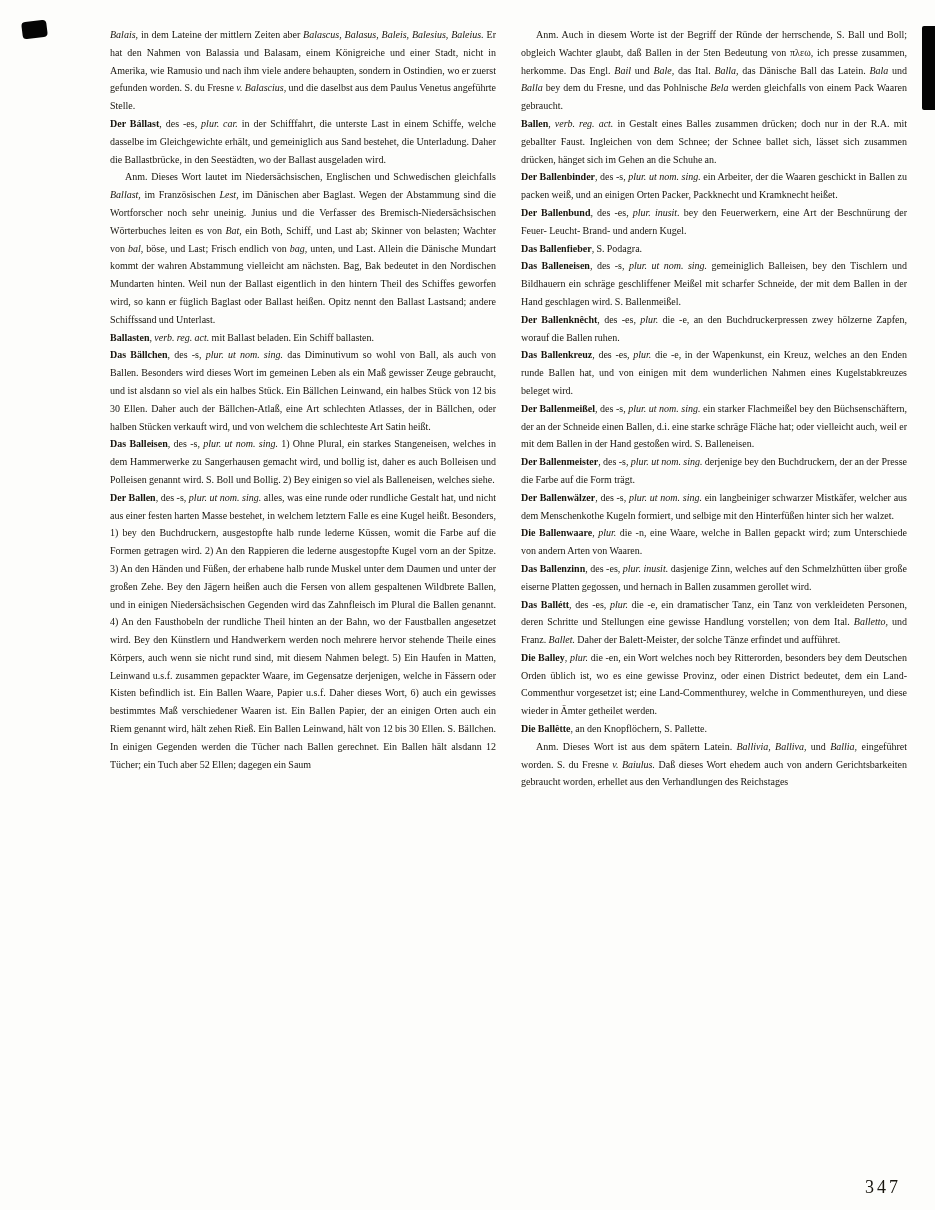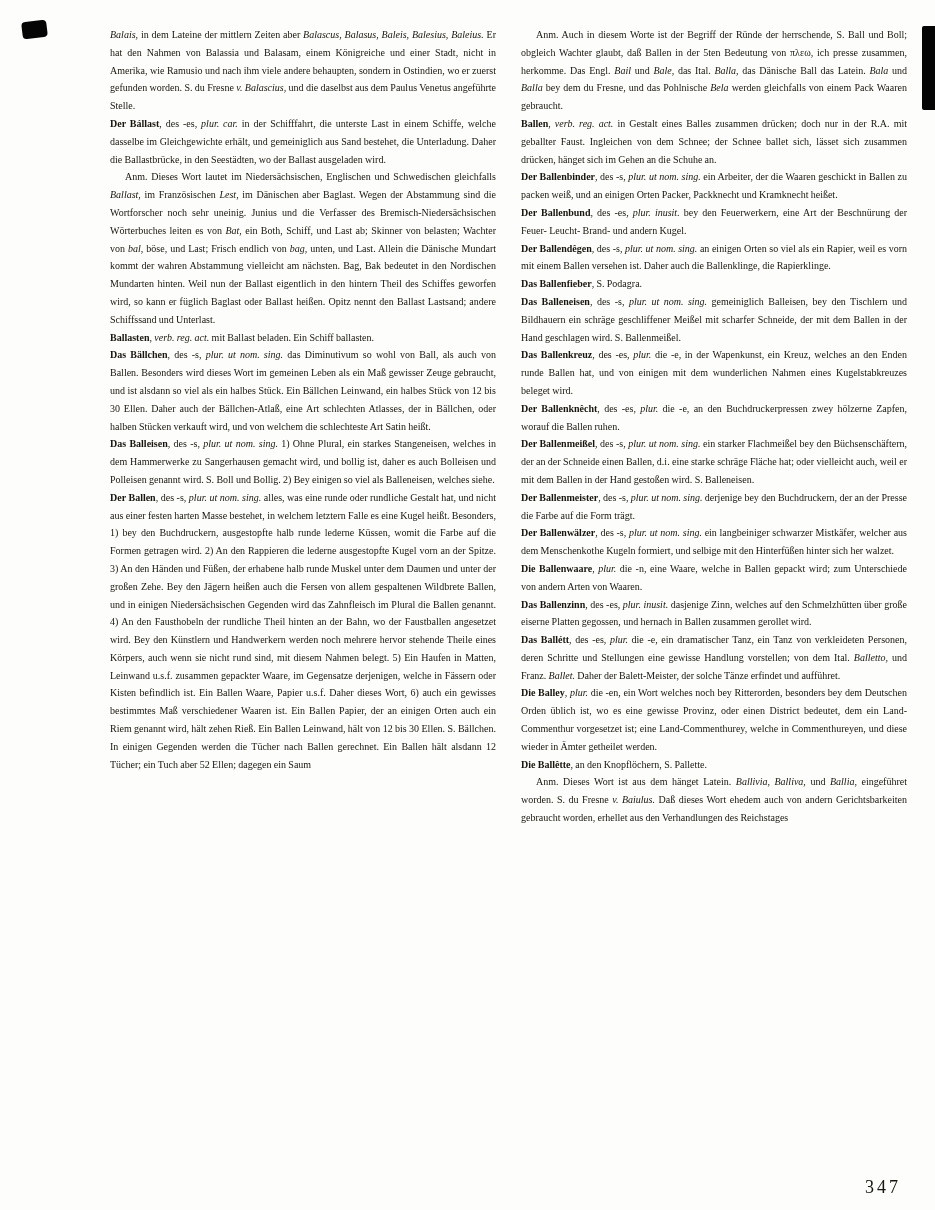--- a/index.html
+++ b/index.html
@@ -51,31 +51,30 @@
         <p class=""><span class="b">Ballasten</span><span>, </span><span class="i">verb. reg. act.</span><span> mit Ballast beladen. Ein Schiff ballasten.</span></p>
         <p class=""><span class="b">Das Bällchen</span><span>, des -s, </span><span class="i">plur. ut nom. sing.</span><span> das Diminutivum so wohl von Ball, als auch von Ballen. Besonders wird dieses Wort im gemeinen Leben als ein Maß gewisser Zeuge gebraucht, und ist alsdann so viel als ein halbes Stück. Ein Bällchen Leinwand, ein halbes Stück von 12 bis 30 Ellen. Daher auch der Bällchen-Atlaß, eine Art schlechten Atlasses, der in Bällchen, oder halben Stücken verkauft wird, und von welchem die schlechteste Art Satin heißt.</span></p>
         <p class=""><span class="b">Das Balleisen</span><span>, des -s, </span><span class="i">plur. ut nom. sing.</span><span> 1) Ohne Plural, ein starkes Stangeneisen, welches in dem Hammerwerke zu Sangerhausen gemacht wird, und bollig ist, daher es auch Bolleisen und Polleisen genannt wird. S. Boll und Bollig. 2) Bey einigen so viel als Balleneisen, welches siehe.</span></p>
         <p class=""><span class="b">Der Ballen</span><span>, des -s, </span><span class="i">plur. ut nom. sing.</span><span> alles, was eine runde oder rundliche Gestalt hat, und nicht aus einer festen harten Masse bestehet, in welchem letztern Falle es eine Kugel heißt. Besonders, 1) bey den Buchdruckern, ausgestopfte halb runde lederne Küssen, womit die Farbe auf die Formen getragen wird. 2) An den Rappieren die lederne ausgestopfte Kugel vorn an der Spitze. 3) An den Händen und Füßen, der erhabene halb runde Muskel unter dem Daumen und unter der großen Zehe. Bey den Jägern heißen auch die Fersen von allem gespaltenen Wildbrete Ballen, und in einigen Niedersächsischen Gegenden wird das Zahnfleisch im Plural die Ballen genannt. 4) An den Fausthobeln der rundliche Theil hinten an der Bahn, wo der Faustballen angesetzet wird. Bey den Künstlern und Handwerkern werden noch mehrere hervor stehende Theile eines Körpers, auch wenn sie nicht rund sind, mit diesem Nahmen belegt. 5) Ein Haufen in Matten, Leinwand u.s.f. zusammen gepackter Waare, im Gegensatze derjenigen, welche in Fässern oder Kisten befindlich ist. Ein Ballen Waare, Papier u.s.f. Daher dieses Wort, 6) auch ein gewisses bestimmtes Maß verschiedener Waaren ist. Ein Ballen Papier, der an einigen Orten auch ein Riem genannt wird, hält zehen Rieß. Ein Ballen Leinwand, hält von 12 bis 30 Ellen. S. Bällchen. In einigen Gegenden werden die Tücher nach Ballen gerechnet. Ein Ballen hält alsdann 12 Tücher; ein Tuch aber 52 Ellen; dagegen ein Saum</span></p>
       </div>
     <div class="col">
         <p class="indent"><span>Anm. Auch in diesem Worte ist der Begriff der Ründe der herrschende, S. Ball und Boll; obgleich Wachter glaubt, daß Ballen in der 5ten Bedeutung von πλεω, ich presse zusammen, herkomme. Das Engl. </span><span class="i">Bail</span><span> und </span><span class="i">Bale,</span><span> das Ital. </span><span class="i">Balla,</span><span> das Dänische Ball das Latein. </span><span class="i">Bala</span><span> und </span><span class="i">Balla</span><span> bey dem du Fresne, und das Pohlnische </span><span class="i">Bela</span><span> werden gleichfalls von einem Pack Waaren gebraucht.</span></p>
         <p class=""><span class="b">Ballen</span><span>, </span><span class="i">verb. reg. act.</span><span> in Gestalt eines Balles zusammen drücken; doch nur in der R.A. mit geballter Faust. Ingleichen von dem Schnee; der Schnee ballet sich, lässet sich zusammen drücken, hänget sich im Gehen an die Schuhe an.</span></p>
         <p class=""><span class="b">Der Ballenbinder</span><span>, des -s, </span><span class="i">plur. ut nom. sing.</span><span> ein Arbeiter, der die Waaren geschickt in Ballen zu packen weiß, und an einigen Orten Packer, Packknecht und Kramknecht heißet.</span></p>
         <p class=""><span class="b">Der Ballenbund</span><span>, des -es, </span><span class="i">plur. inusit.</span><span> bey den Feuerwerkern, eine Art der Beschnürung der Feuer- Leucht- Brand- und andern Kugel.</span></p>
-        <p class=""><span class="b">Der Ballendêgen</span><span>, des -s, </span><span class="i">plur. ut nom. sing.</span><span> an einigen Orten so viel als ein Rapier, weil es vorn mit einem Ballen versehen ist. Daher auch die Ballenklinge, die Rapierklinge.</span></p>
         <p class=""><span class="b">Das Ballenfieber</span><span>, S. Podagra.</span></p>
         <p class=""><span class="b">Das Balleneisen</span><span>, des -s, </span><span class="i">plur. ut nom. sing.</span><span> gemeiniglich Balleisen, bey den Tischlern und Bildhauern ein schräge geschliffener Meißel mit scharfer Schneide, der mit dem Ballen in der Hand geschlagen wird. S. Ballenmeißel.</span></p>
+        <p class=""><span class="b">Der Ballenknêcht</span><span>, des -es, </span><span class="i">plur.</span><span> die -e, an den Buchdruckerpressen zwey hölzerne Zapfen, worauf die Ballen ruhen.</span></p>
         <p class=""><span class="b">Das Ballenkreuz</span><span>, des -es, </span><span class="i">plur.</span><span> die -e, in der Wapenkunst, ein Kreuz, welches an den Enden runde Ballen hat, und von einigen mit dem wunderlichen Nahmen eines Kugelstabkreuzes beleget wird.</span></p>
-        <p class=""><span class="b">Der Ballenknêcht</span><span>, des -es, </span><span class="i">plur.</span><span> die -e, an den Buchdruckerpressen zwey hölzerne Zapfen, worauf die Ballen ruhen.</span></p>
         <p class=""><span class="b">Der Ballenmeißel</span><span>, des -s, </span><span class="i">plur. ut nom. sing.</span><span> ein starker Flachmeißel bey den Büchsenschäftern, der an der Schneide einen Ballen, d.i. eine starke schräge Fläche hat; oder vielleicht auch, weil er mit dem Ballen in der Hand gestoßen wird. S. Balleneisen.</span></p>
         <p class=""><span class="b">Der Ballenmeister</span><span>, des -s, </span><span class="i">plur. ut nom. sing.</span><span> derjenige bey den Buchdruckern, der an der Presse die Farbe auf die Form trägt.</span></p>
         <p class=""><span class="b">Der Ballenwälzer</span><span>, des -s, </span><span class="i">plur. ut nom. sing.</span><span> ein langbeiniger schwarzer Mistkäfer, welcher aus dem Menschenkothe Kugeln formiert, und selbige mit den Hinterfüßen hinter sich her walzet.</span></p>
         <p class=""><span class="b">Die Ballenwaare</span><span>, </span><span class="i">plur.</span><span> die -n, eine Waare, welche in Ballen gepackt wird; zum Unterschiede von andern Arten von Waaren.</span></p>
         <p class=""><span class="b">Das Ballenzinn</span><span>, des -es, </span><span class="i">plur. inusit.</span><span> dasjenige Zinn, welches auf den Schmelzhütten über große eiserne Platten gegossen, und hernach in Ballen zusammen gerollet wird.</span></p>
         <p class=""><span class="b">Das Ballétt</span><span>, des -es, </span><span class="i">plur.</span><span> die -e, ein dramatischer Tanz, ein Tanz von verkleideten Personen, deren Schritte und Stellungen eine gewisse Handlung vorstellen; von dem Ital. </span><span class="i">Balletto,</span><span> und Franz. </span><span class="i">Ballet.</span><span> Daher der Balett-Meister, der solche Tänze erfindet und aufführet.</span></p>
         <p class=""><span class="b">Die Balley</span><span>, </span><span class="i">plur.</span><span> die -en, ein Wort welches noch bey Ritterorden, besonders bey dem Deutschen Orden üblich ist, wo es eine gewisse Provinz, oder einen District bedeutet, dem ein Land-Commenthur vorgesetzet ist; eine Land-Commenthurey, welche in Commenthureyen, und diese wieder in Ämter getheilet werden.</span></p>
         <p class=""><span class="b">Die Ballêtte</span><span>, an den Knopflöchern, S. Pallette.</span></p>
-        <p class="indent"><span>Anm. Dieses Wort ist aus dem hänget Latein. </span><span class="i">Ballivia, Balliva,</span><span> und </span><span class="i">Ballia,</span><span> eingeführet worden. S. du Fresne </span><span class="i">v. Baiulus.</span><span> Daß dieses Wort ehedem auch von andern Gerichtsbarkeiten gebraucht worden, erhellet aus den Verhandlungen des Reichstages</span></p>
+        <p class="indent"><span>Anm. Dieses Wort ist aus dem spätern Latein. </span><span class="i">Ballivia, Balliva,</span><span> und </span><span class="i">Ballia,</span><span> eingeführet worden. S. du Fresne </span><span class="i">v. Baiulus.</span><span> Daß dieses Wort ehedem auch von andern Gerichtsbarkeiten gebraucht worden, erhellet aus den Verhandlungen des Reichstages</span></p>
       </div>
   </div>
 
   <div class="page-number">347</div>
 </div>
 
 </body></html>

